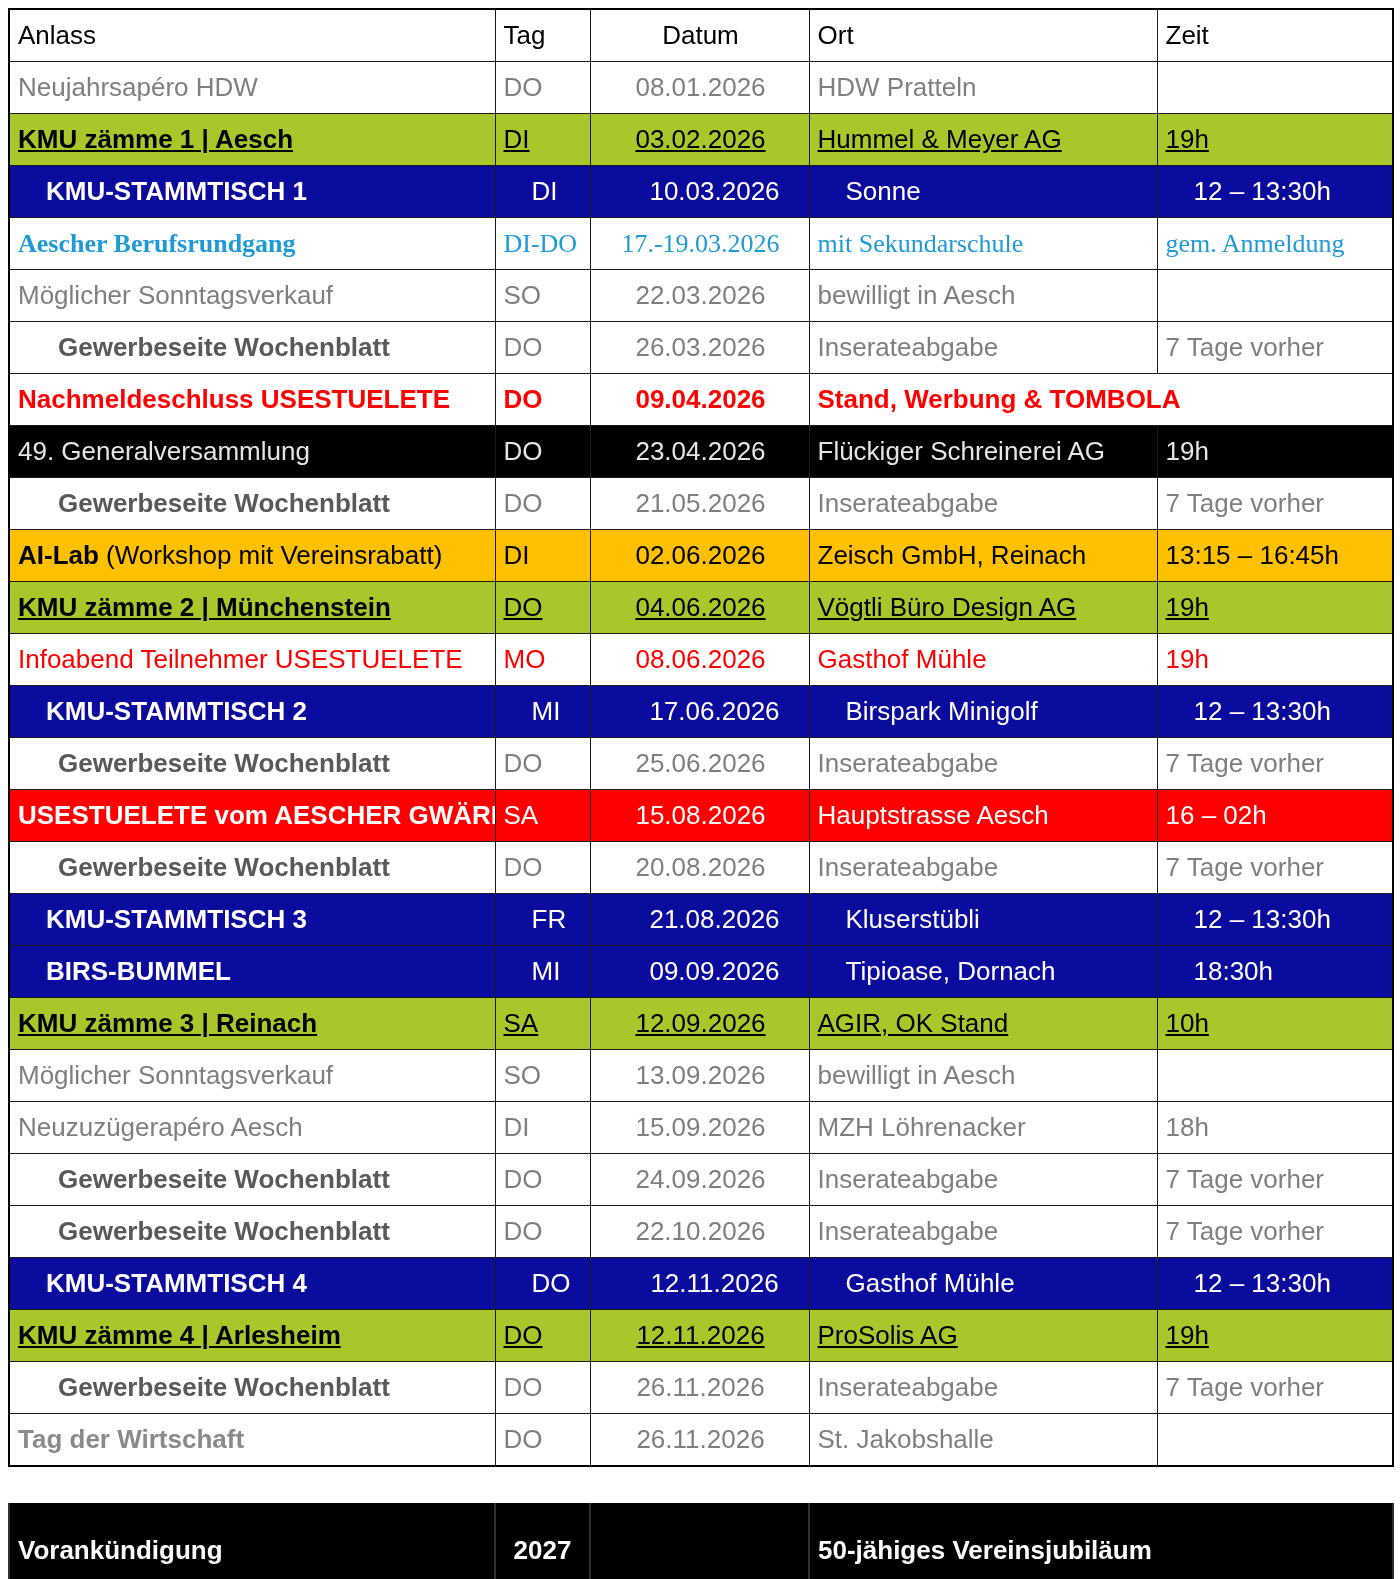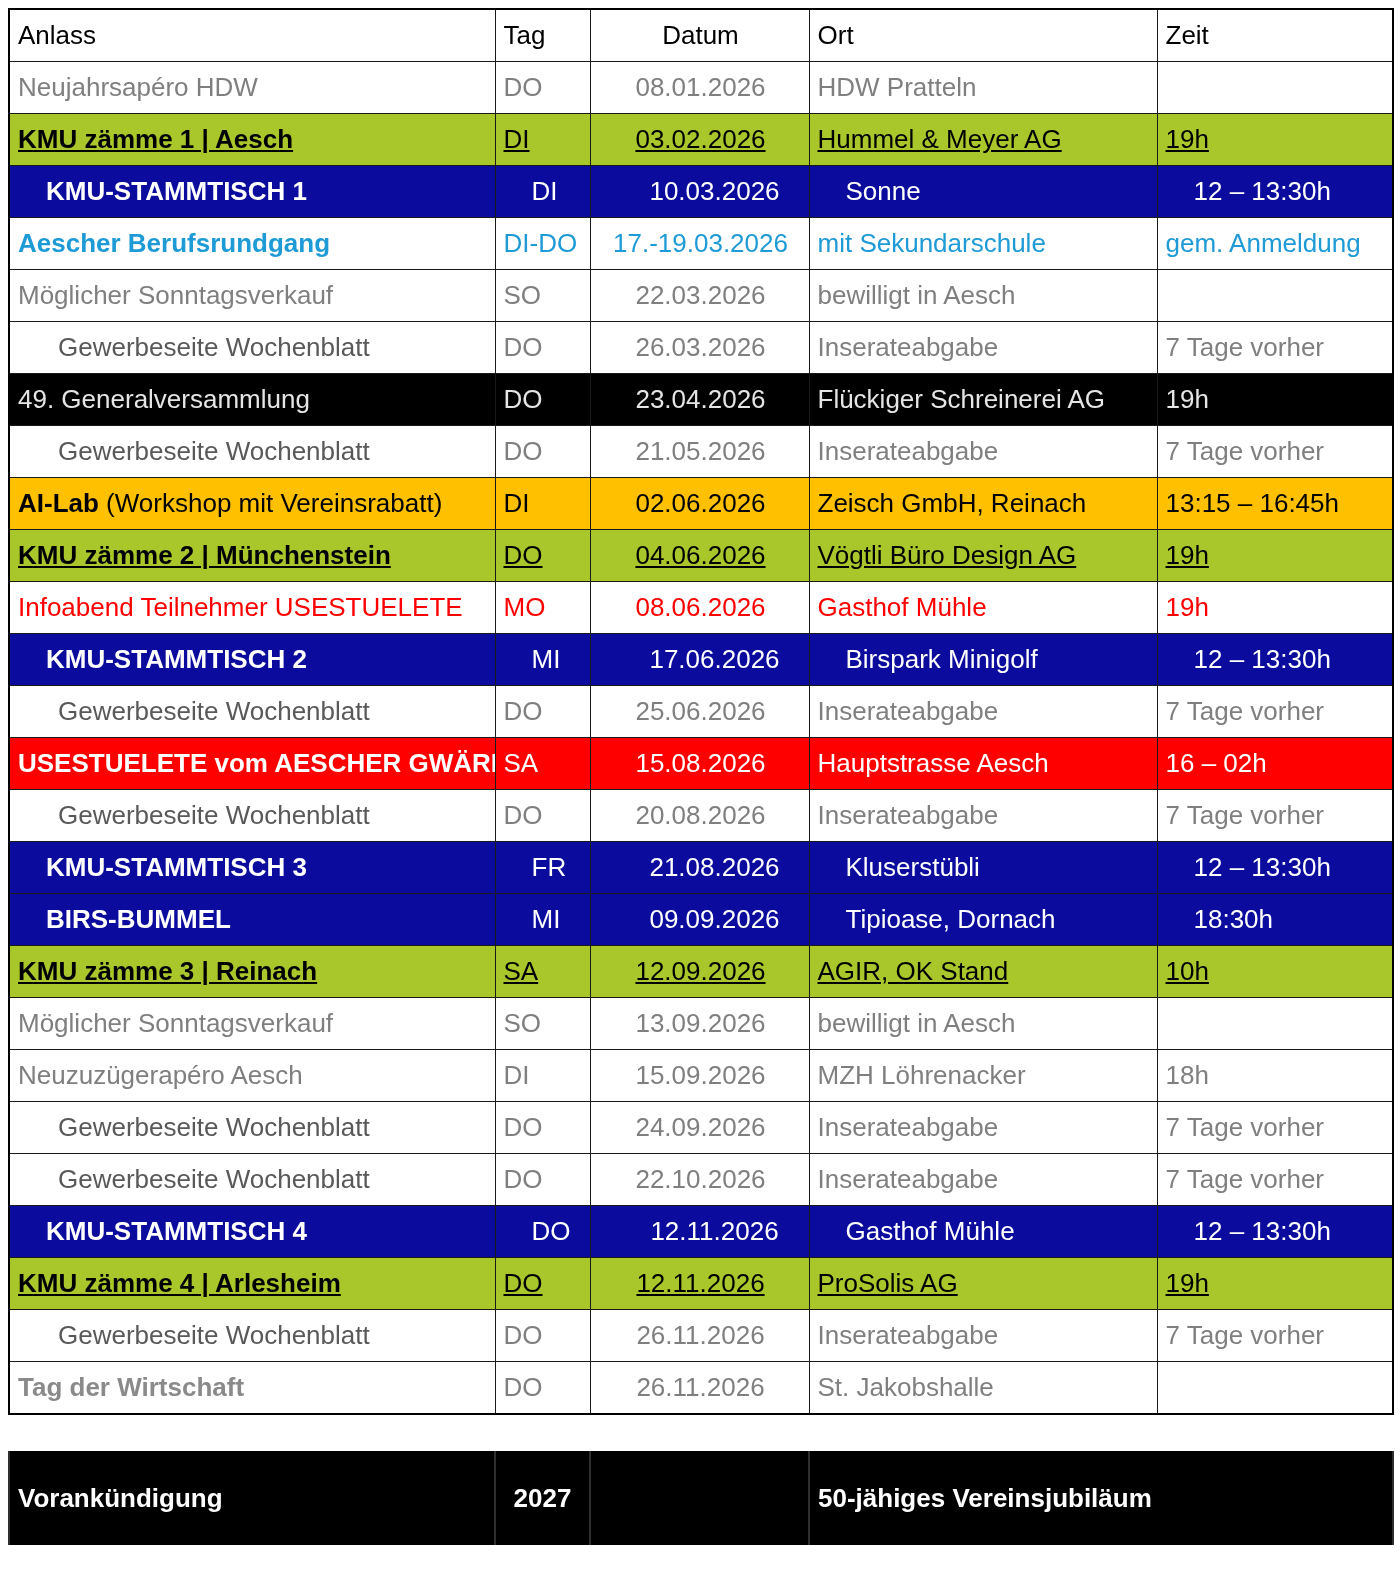--- a/index.html
+++ b/index.html
@@ -19,28 +19,28 @@
     border:1.6px solid var(--grid);
     height:51px;padding:0 6px 0 8px;
     font-size:26px;font-weight:normal;text-align:left;vertical-align:middle;
     white-space:nowrap;overflow:hidden;color:#000;
   }
   th{color:#000;}
   .c-datum{text-align:center;}
   
   .row-gray td{color:var(--gray-text);}
   .row-graybold td{color:var(--gray-text);}
-  .row-graybold td.c-anlass{color:var(--darkgray-text);font-weight:normal;padding-left:48px;}
+  .row-graybold td.c-anlass{color:var(--darkgray-text);font-weight:bold;padding-left:48px;}
   .row-graybold2 td{color:var(--gray-text);}
   .row-graybold2 td.c-anlass{color:var(--midgray-text);font-weight:bold;}
   .row-green td{background:var(--green-bg);color:#000;text-decoration:underline;}
   .row-green td.c-anlass{font-weight:bold;}
   .row-blue td{background:var(--blue-bg);color:#fff;padding-left:36px;}
   .row-blue td.c-anlass{font-weight:bold;}
-  .row-lightblue td{color:var(--lightblue-text);}
+  .row-lightblue td{color:var(--lightblue-text);font-family:Liberation Serif, serif;}
   .row-lightblue td.c-anlass{font-weight:bold;}
   .row-redbold td{color:var(--red-text);font-weight:bold;}
   .row-red td{color:var(--red-text);}
   .row-black td{background:var(--black-bg);color:#e5e5e5;font-weight:normal;}
   .row-orange td{background:var(--orange-bg);color:#000;}
   .row-redbg td{background:var(--red-bg);color:#fff;}
   .row-redbg td.c-anlass{font-weight:bold;}
   
   table.footer{margin-top:36px;border:none;}
   table.footer td{
@@ -105,20 +105,26 @@
         <td class="c-ort">bewilligt in Aesch</td>
         <td class="c-zeit"></td>
       </tr>
       <tr class="row-graybold">
         <td class="c-anlass">Gewerbeseite Wochenblatt</td>
         <td class="c-tag">DO</td>
         <td class="c-datum">26.03.2026</td>
         <td class="c-ort">Inserateabgabe</td>
         <td class="c-zeit">7 Tage vorher</td>
       </tr>
+      <tr class="row-redbold">
+        <td class="c-anlass">Nachmeldeschluss USESTUELETE</td>
+        <td class="c-tag">DO</td>
+        <td class="c-datum">09.04.2026</td>
+        <td class="c-ort" colspan="2">Stand, Werbung &amp; TOMBOLA</td>
+      </tr>
       <tr class="row-black">
         <td class="c-anlass">49. Generalversammlung</td>
         <td class="c-tag">DO</td>
         <td class="c-datum">23.04.2026</td>
         <td class="c-ort">Flückiger Schreinerei AG</td>
         <td class="c-zeit">19h</td>
       </tr>
       <tr class="row-graybold">
         <td class="c-anlass">Gewerbeseite Wochenblatt</td>
         <td class="c-tag">DO</td>

